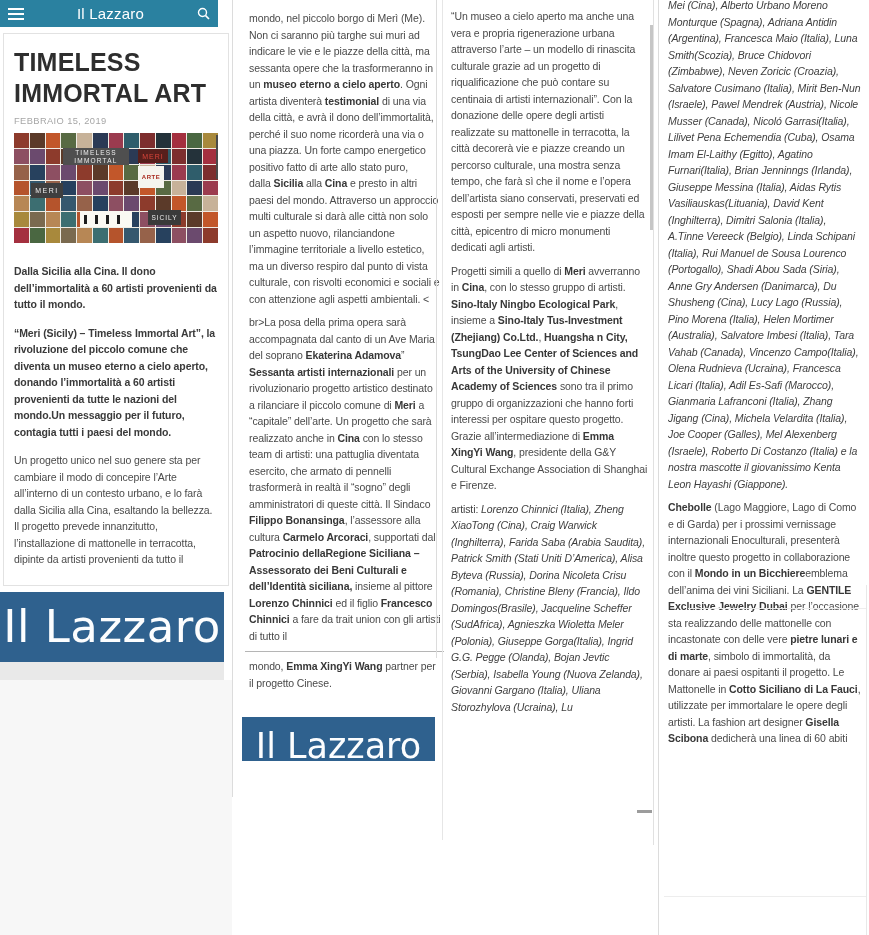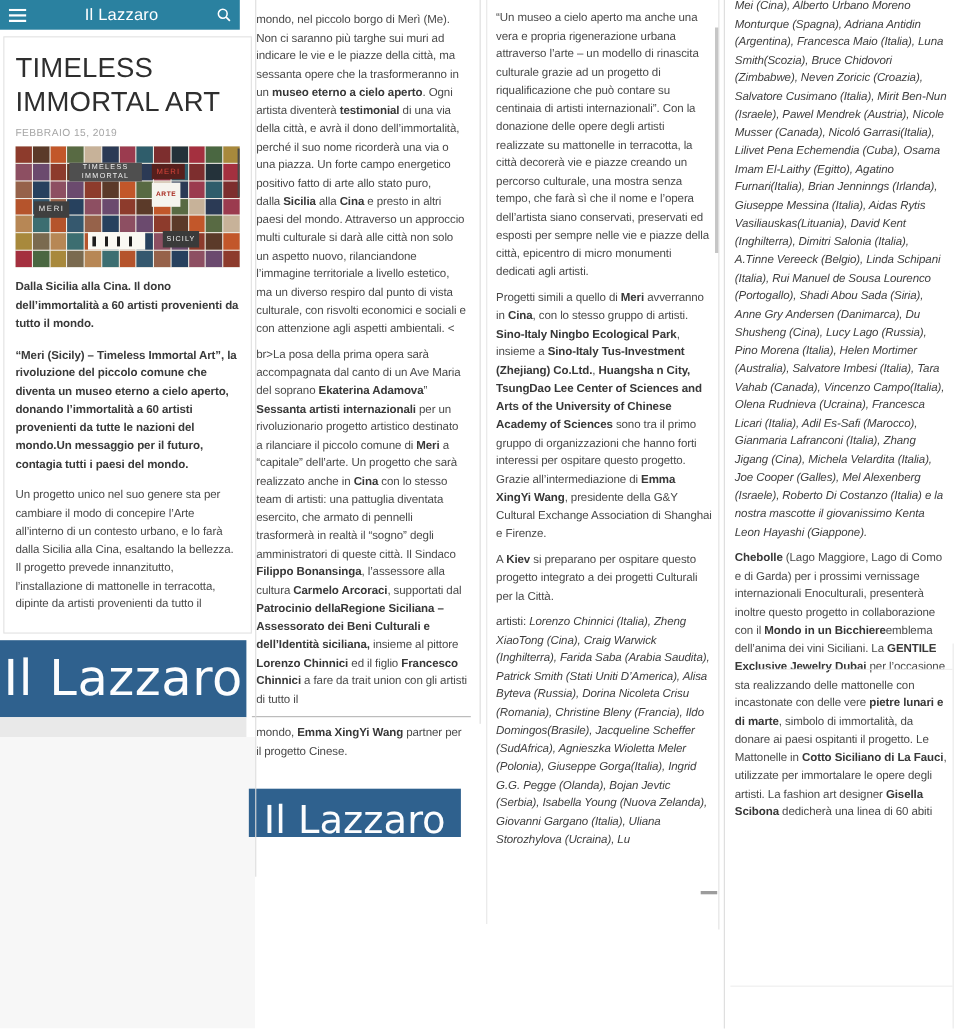--- a/index.html
+++ b/index.html
@@ -3,33 +3,33 @@
 <meta charset="utf-8">
 <style>
   html,body{margin:0;padding:0;}
   body{
     width:869px;height:935px;position:relative;overflow:hidden;
     background:#ffffff;
     font-family:"Liberation Sans","DejaVu Sans",sans-serif;
   }
   .col{position:absolute;top:0;overflow:hidden;}
   #col1{left:0;width:232px;height:935px;display:flex;flex-direction:column;}
-  #col2{left:226px;width:203px;height:761px;padding:10px 4px 0 7px;box-sizing:border-box;}
+  #col2{left:242px;width:203px;height:761px;padding:10px 4px 0 7px;box-sizing:border-box;}
   #col3{left:443px;width:210px;height:935px;padding:8px 5px 0 8px;box-sizing:border-box;}
   #col4{left:659px;width:210px;height:796px;padding:0 6px 0 9px;box-sizing:border-box;}
 
   
   .header{width:218px;height:27px;display:flex;align-items:center;padding:0 8px;box-sizing:border-box;}
   .htitle{flex:1;text-align:center;color:#fff;font-size:15px;letter-spacing:.2px;}
   .icon-btn{display:flex;align-items:center;justify-content:center;cursor:pointer;}
 
   
   .card{margin:6px 3px 0 3px;background:#fff;border:1px solid #e2e2e2;
         padding:13px 10px 10px 10px;}
-  h1.atitle{margin:0;font-size:25px;line-height:31px;font-weight:400;color:#2e2e2e;letter-spacing:.2px;}
+  h1.atitle{margin:0;font-size:25px;line-height:31px;font-weight:700;color:#2e2e2e;letter-spacing:.2px;}
   .date{margin-top:7px;font-size:9.3px;letter-spacing:.4px;color:#a6a6a6;}
 
   .collage{position:relative;margin-top:7px;width:204px;height:110px;overflow:hidden;background:#d8d2c4;}
   .collage-grid{position:absolute;inset:0;display:grid;
     grid-template-columns:repeat(13,1fr);grid-template-rows:repeat(7,1fr);gap:1px;background:#efece4;}
   .tile{width:100%;height:100%;}
   .ctag{position:absolute;display:flex;align-items:center;justify-content:center;color:#eee;text-align:center;}
   .tag-timeless{left:49px;top:15px;width:66px;height:17px;background:#4f4f4f;font-size:6.5px;letter-spacing:1.2px;line-height:8px;flex-direction:column;}
   .tag-art{left:49px;top:32px;width:116px;height:47px;background:#565656;font-size:33px;letter-spacing:5px;color:#f4f4f4;}
   .tag-meri-red{left:124px;top:16px;width:30px;height:14px;background:#571f1c;color:#d9453a;font-size:7px;letter-spacing:1px;}
@@ -41,21 +41,21 @@
      background-size:44px 9px;background-position:4px 4px;background-repeat:no-repeat;}
   .img-scrollbar{position:absolute;right:0;top:2px;width:2px;height:44px;background:#4a4a4a;}
 
   
   .textcol{font-size:10.5px;line-height:16.5px;letter-spacing:-0.1px;color:#4a4a4a;}
   .para{margin:0 0 7px 0;}
   .para.lead{font-weight:700;color:#3a3a3a;margin-bottom:12px;}
   .para .b{font-weight:700;color:#383838;}
   .para .i{font-style:italic;color:#3f3f3f;}
   .para.artists{color:#3f3f3f;}
-  #col1 .textcol{margin-top:10px;}
+  #col1 .textcol{margin-top:20px;}
 
   
   .banner{display:flex;align-items:center;justify-content:center;color:#fcfdfe;
           font-family:"DejaVu Sans",sans-serif;font-weight:400;}
   .banner1{margin-top:6px;width:224px;height:70px;font-size:45px;letter-spacing:.5px;}
   .banner2{margin:26px 0 0 -7px;width:193px;height:57px;font-size:35px;}
   .strip{width:224px;height:18px;background:#e9e9e9;}
   .strip2{width:193px;height:18px;background:#e9e9e9;margin-left:-7px;}
   .fill{width:232px;flex:1;background:#f7f7f7;}
   .fill2{width:203px;height:140px;background:#fafafa;margin-left:-7px;}
@@ -233,21 +233,20 @@
     <span>Il Lazzaro</span>
   </div>
   <div class="strip2"></div>
   <div class="fill2"></div>
 </div>
 
 <div class="col" id="col3">
   <div class="textcol" style="width:197px;">
       <p class="para body"><span>“Un museo a cielo aperto ma anche una vera e propria rigenerazione urbana attraverso l’arte – un modello di rinascita culturale grazie ad un progetto di riqualificazione che può contare su centinaia di artisti internazionali”. Con la donazione delle opere degli artisti realizzate su mattonelle in terracotta, la città decorerà vie e piazze creando un percorso culturale, una mostra senza tempo, che farà sì che il nome e l’opera dell’artista siano conservati, preservati ed esposti per sempre nelle vie e piazze della città, epicentro di micro monumenti dedicati agli artisti.</span></p>
       <p class="para body"><span>Progetti simili a quello di </span><span class="b">Meri</span><span> avverranno in </span><span class="b">Cina</span><span>, con lo stesso gruppo di artisti. </span><span class="b">Sino-Italy Ningbo Ecological Park</span><span>, insieme a </span><span class="b">Sino-Italy Tus-Investment (Zhejiang) Co.Ltd.</span><span>, </span><span class="b">Huangsha n City, TsungDao Lee Center of Sciences and Arts of the University of Chinese Academy of Sciences</span><span> sono tra il primo gruppo di organizzazioni che hanno forti interessi per ospitare questo progetto. Grazie all’intermediazione di </span><span class="b">Emma XingYi Wang</span><span>, presidente della G&amp;Y Cultural Exchange Association di Shanghai e Firenze.</span></p>
-      <p class="para body"><span>A </span><span class="b">Kiev</span><span> si preparano per ospitare questo progetto integrato a dei progetti Culturali per la Città.</span></p>
       <p class="para artists"><span>artisti: </span><span class="i">Lorenzo Chinnici (Italia),  Zheng XiaoTong (Cina), Craig Warwick (Inghilterra), Farida Saba (Arabia Saudita), Patrick Smith (Stati Uniti D’America), Alisa Byteva (Russia), Dorina Nicoleta Crisu (Romania), Christine Bleny (Francia), Ildo Domingos(Brasile), Jacqueline Scheffer (SudAfrica), Agnieszka Wioletta Meler (Polonia), Giuseppe Gorga(Italia), Ingrid G.G. Pegge (Olanda), Bojan Jevtic (Serbia), Isabella Young (Nuova Zelanda), Giovanni Gargano (Italia), Uliana Storozhylova (Ucraina), Lu</span></p>
     </div>
 </div>
 
 <div class="col" id="col4">
   <div class="textcol" style="width:195px;margin-top:-3px;">
       <p class="para artists"><span class="i">Mei (Cina), Alberto Urbano Moreno Monturque (Spagna),  Adriana Antidin (Argentina), Francesca Maio (Italia), Luna Smith(Scozia), Bruce Chidovori (Zimbabwe), Neven Zoricic (Croazia), Salvatore Cusimano (Italia), Mirit Ben-Nun (Israele), Pawel Mendrek (Austria), Nicole Musser (Canada), Nicoló Garrasi(Italia), Lilivet Pena Echemendia (Cuba), Osama Imam El-Laithy (Egitto), Agatino Furnari(Italia), Brian Jenninngs (Irlanda), Giuseppe Messina (Italia), Aidas Rytis Vasiliauskas(Lituania), David Kent (Inghilterra), Dimitri Salonia (Italia), A.Tinne Vereeck (Belgio), Linda Schipani (Italia), Rui Manuel de Sousa Lourenco (Portogallo), Shadi Abou Sada (Siria), Anne Gry Andersen (Danimarca), Du Shusheng (Cina), Lucy Lago (Russia), Pino Morena (Italia), Helen Mortimer (Australia), Salvatore Imbesi (Italia), Tara Vahab (Canada), Vincenzo Campo(Italia), Olena Rudnieva (Ucraina), Francesca Licari (Italia), Adil Es-Safi (Marocco), Gianmaria Lafranconi (Italia), Zhang Jigang (Cina), Michela Velardita (Italia), Joe Cooper (Galles), Mel Alexenberg (Israele), Roberto Di Costanzo (Italia) e la nostra mascotte il giovanissimo Kenta Leon Hayashi (Giappone).</span></p>
       <p class="para body"><span class="b">Chebolle</span><span> (Lago Maggiore, Lago di Como e di Garda) per i prossimi vernissage internazionali Enoculturali, presenterà inoltre questo progetto in collaborazione con il </span><span class="b">Mondo in un Bicchiere</span><span>emblema dell’anima dei vini Siciliani. La </span><span class="b">GENTILE Exclusive Jewelry Dubai</span><span> per l’occasione sta realizzando delle mattonelle con incastonate con delle vere </span><span class="b">pietre lunari e di marte</span><span>, simbolo di immortalità, da donare ai paesi ospitanti il progetto. Le Mattonelle in </span><span class="b">Cotto Siciliano di La Fauci</span><span>, utilizzate per immortalare le opere degli  artisti. La fashion art designer </span><span class="b">Gisella Scibona</span><span> dedicherà una linea di 60 abiti</span></p>
     </div>
 </div>

